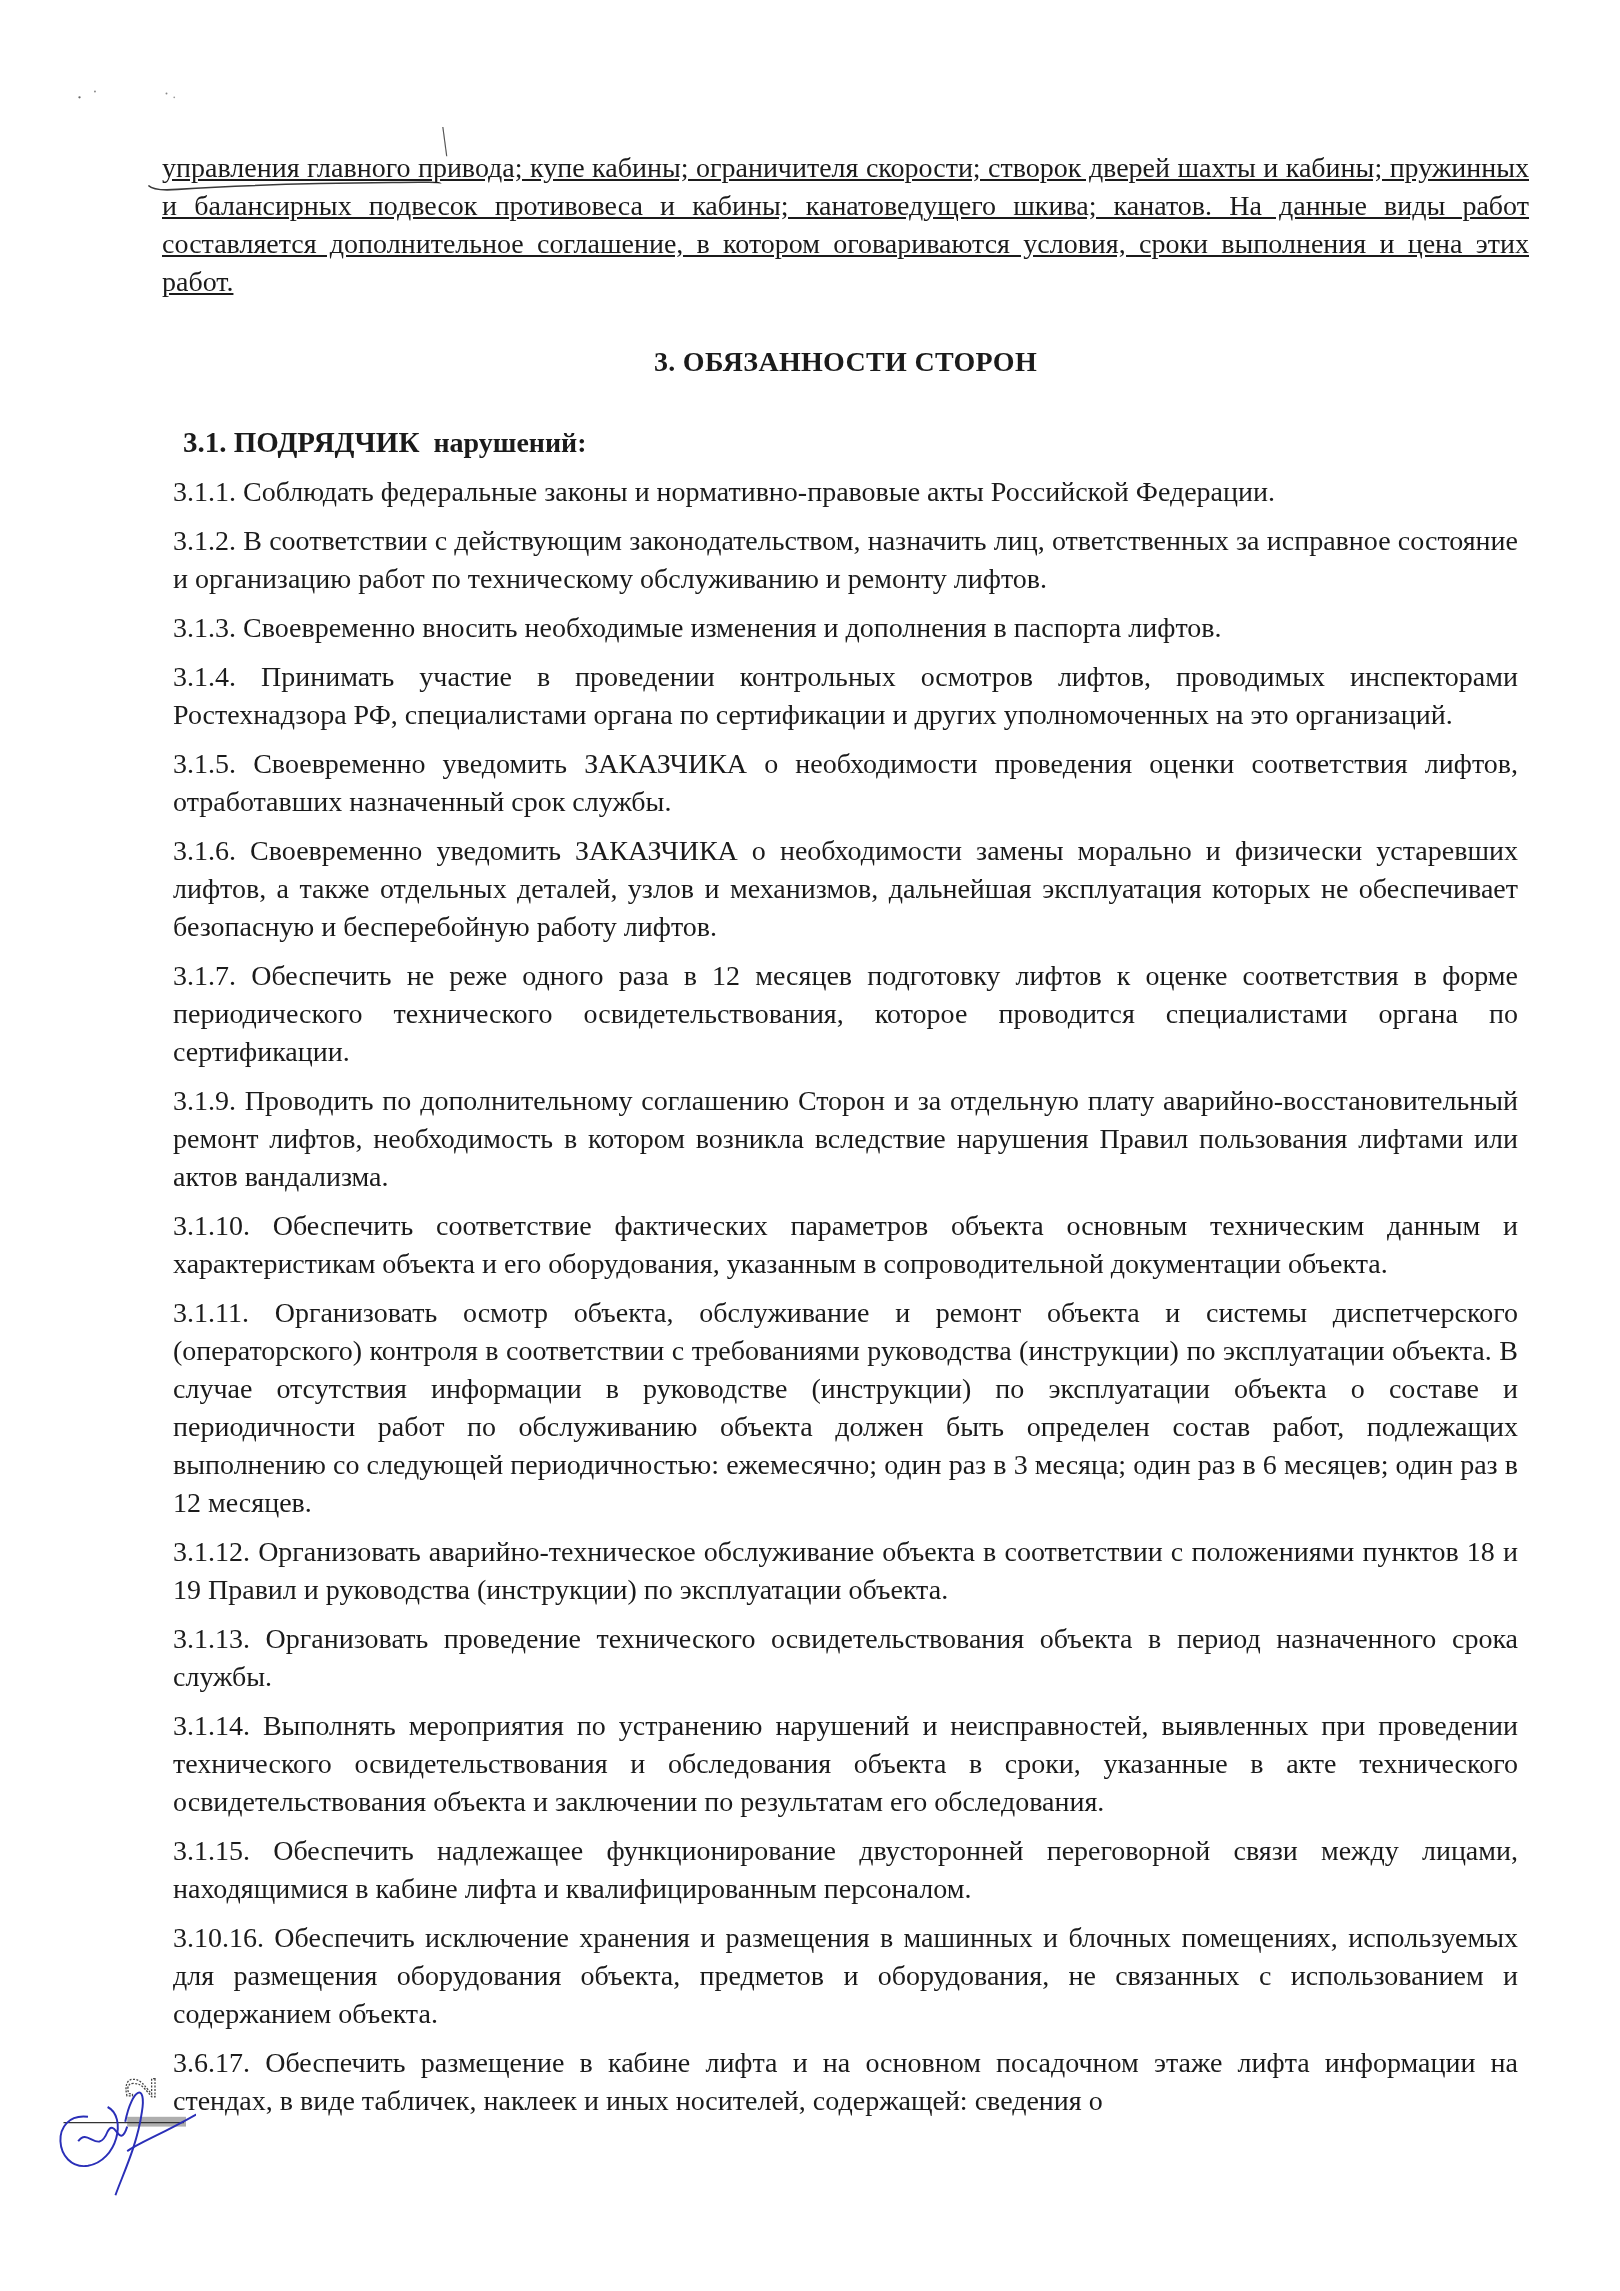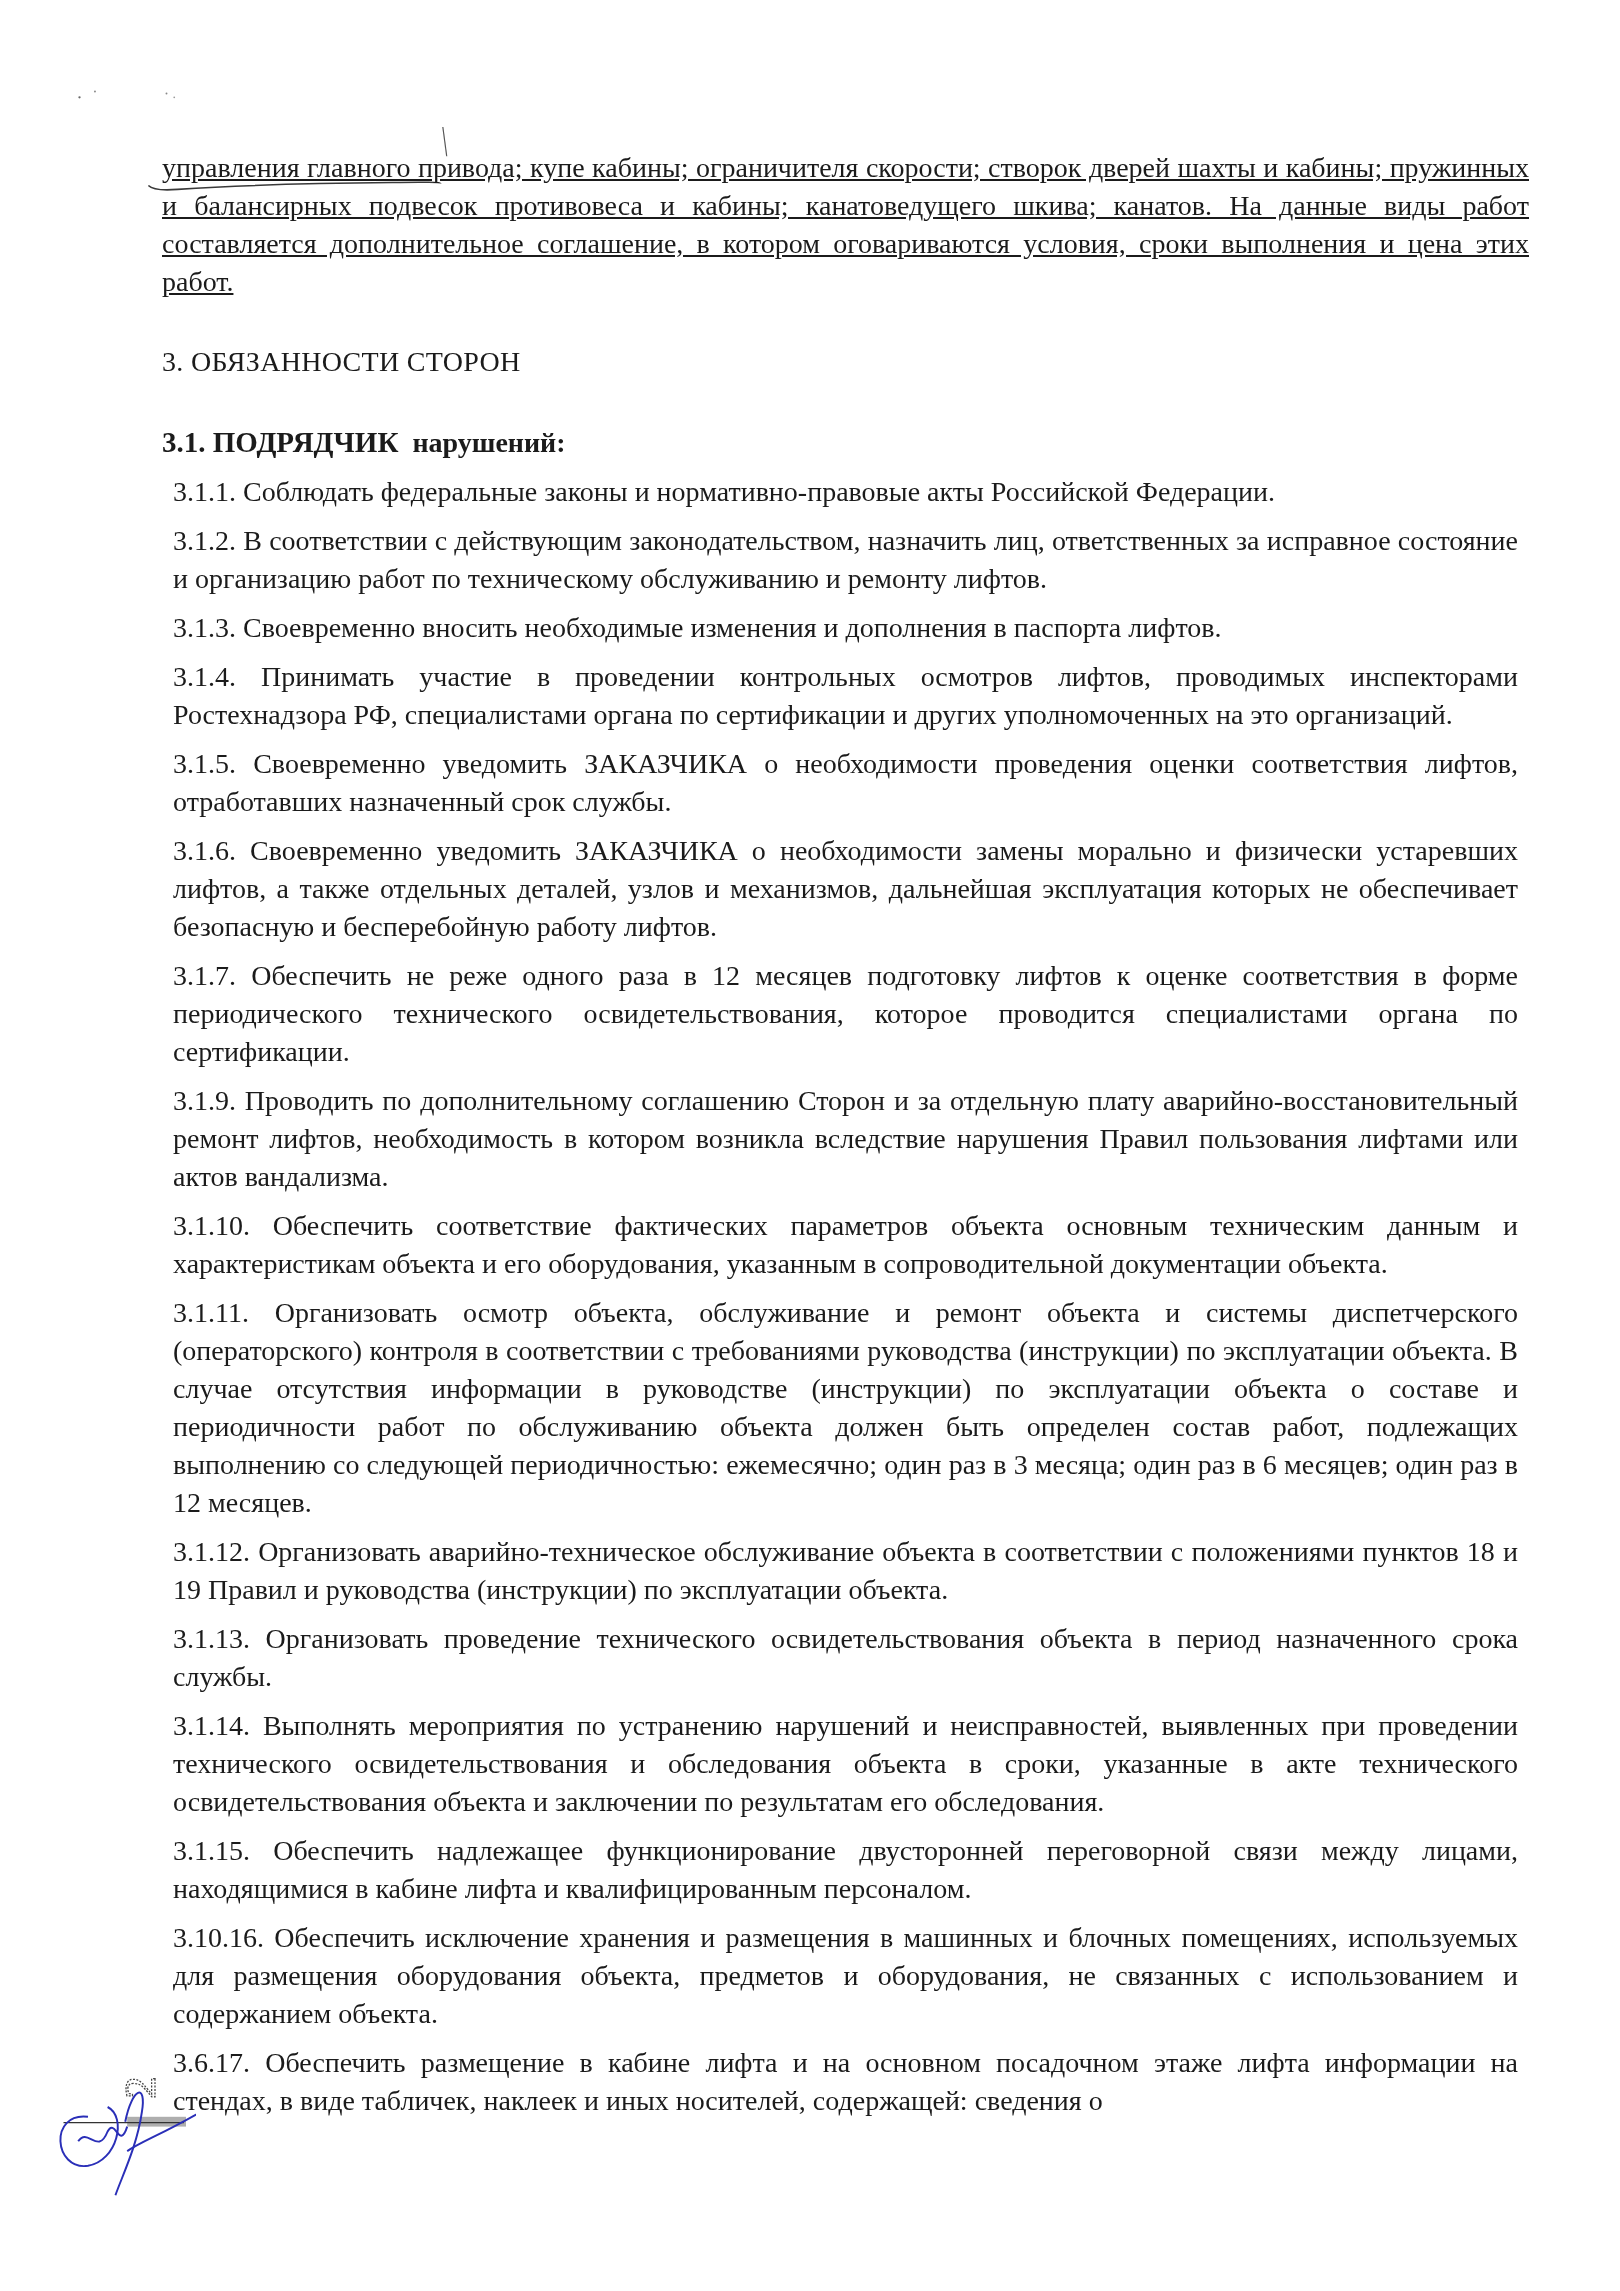--- a/index.html
+++ b/index.html
@@ -4,25 +4,25 @@
 <style>
   html, body { margin: 0; padding: 0; background: #ffffff; }
   body { width: 1620px; height: 2292px; position: relative; overflow: hidden; }
   .page {
     position: absolute; left: 162px; top: 149px; width: 1367px;
     font-family: "Liberation Serif", "DejaVu Serif", serif;
     font-size: 28px; line-height: 38px; color: #1b1b1b;
   }
   .p { text-align: justify; text-align-last: left; margin: 0; text-decoration: underline; }
   .heading {
-    text-align: left; font-weight: normal; font-size: 28px;
+    text-align: center; font-weight: bold; font-size: 28px;
     margin: 42px 0 42px 0; letter-spacing: 0.3px;
   }
   .subhead { font-weight: bold; margin: 0; }
-  .subhead .lead { font-size: 29px; }
+  .subhead .lead { font-size: 29px; margin-left: 21px; }
   .item { margin: 11px; text-align: justify; text-align-last: left; }
   .specks { position: absolute; left: 69px; top: 78px; width: 137px; height: 29px; }
   .pen-mark { position: absolute; left: 147px; top: 127px; width: 461px; height: 78px; pointer-events: none; }
   .signature { position: absolute; left: 29px; top: 2058px; width: 167px; height: 147px; }
 </style>
 </head>
 <body>
 
 <svg class="specks" viewBox="0 0 140 30">
   <circle cx="10" cy="20" r="1.2" fill="#666"></circle>

